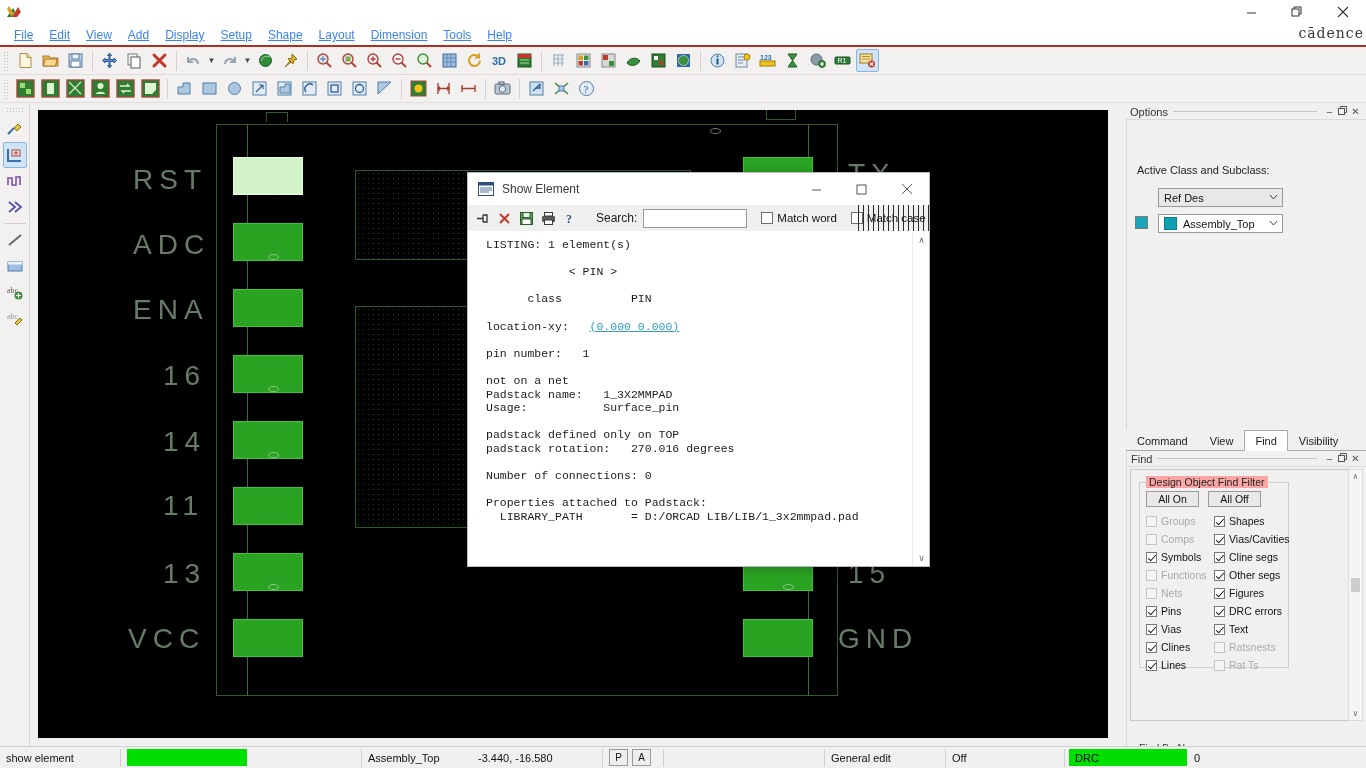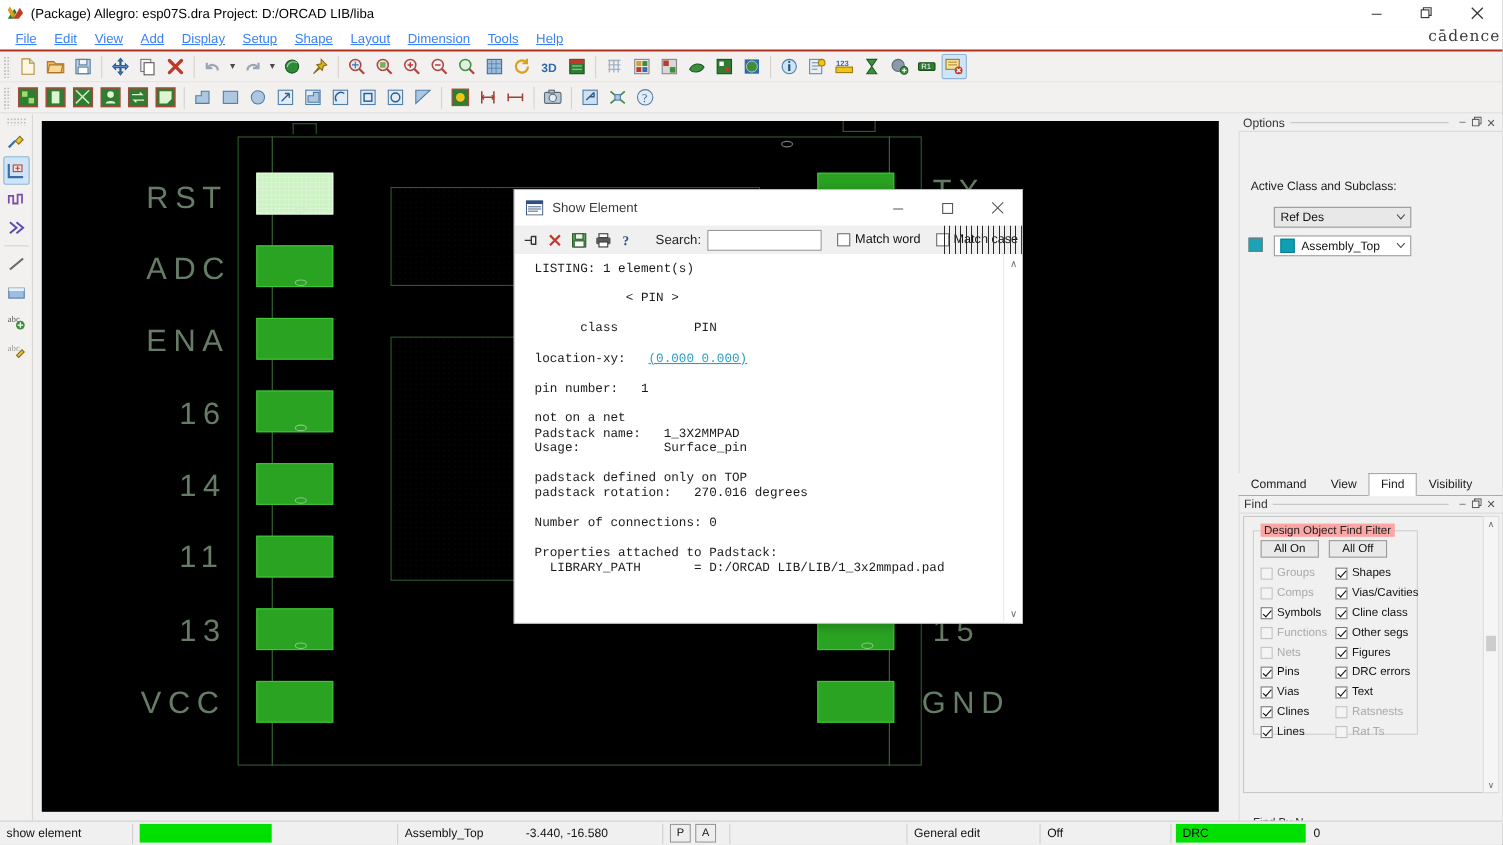--- a/index.html
+++ b/index.html
@@ -315,21 +315,20 @@
 <div id="app">
 
   <div class="titlebar">
     <span class="tb-icon">
       <svg width="16" height="16" viewBox="0 0 16 16">
         <path d="M1 13 L7 4 L9 7 L6 13 Z" fill="#2d7a2d"></path>
         <path d="M6 13 L12 3 L15 8 L11 13 Z" fill="#c43b27"></path>
         <path d="M3 2 L8 10 L5 12 L1 5 Z" fill="#d8a01c"></path>
       </svg>
     </span>
-    <span class="tb-title">(Package) Allegro: esp07S.dra  Project: D:/ORCAD LIB/liba</span>
     <span class="tb-spacer"></span>
     <div class="win-btn">
       <svg width="11" height="11" viewBox="0 0 11 11">
           <line x1="1" y1="6" x2="10" y2="6" stroke="#333" stroke-width="1"></line>
         </svg>
     </div>
     <div class="win-btn">
       <svg width="12" height="12" viewBox="0 0 12 12">
         <rect x="1" y="3" width="7" height="7" fill="none" stroke="#333" stroke-width="1"></rect>
         <path d="M3 3 V1 H10 V8 H8" fill="none" stroke="#333" stroke-width="1"></path>
@@ -1012,21 +1011,21 @@
           <div class="fchk" style="left:74px; top:32px;">
               <span class="cb on"></span>
               <span class="lb">Shapes</span>
             </div>
           <div class="fchk" style="left:74px; top:50px;">
               <span class="cb on"></span>
               <span class="lb">Vias/Cavities</span>
             </div>
           <div class="fchk" style="left:74px; top:68px;">
               <span class="cb on"></span>
-              <span class="lb">Cline class</span>
+              <span class="lb">Cline segs</span>
             </div>
           <div class="fchk" style="left:74px; top:86px;">
               <span class="cb on"></span>
               <span class="lb">Other segs</span>
             </div>
           <div class="fchk" style="left:74px; top:104px;">
               <span class="cb on"></span>
               <span class="lb">Figures</span>
             </div>
           <div class="fchk" style="left:74px; top:122px;">

